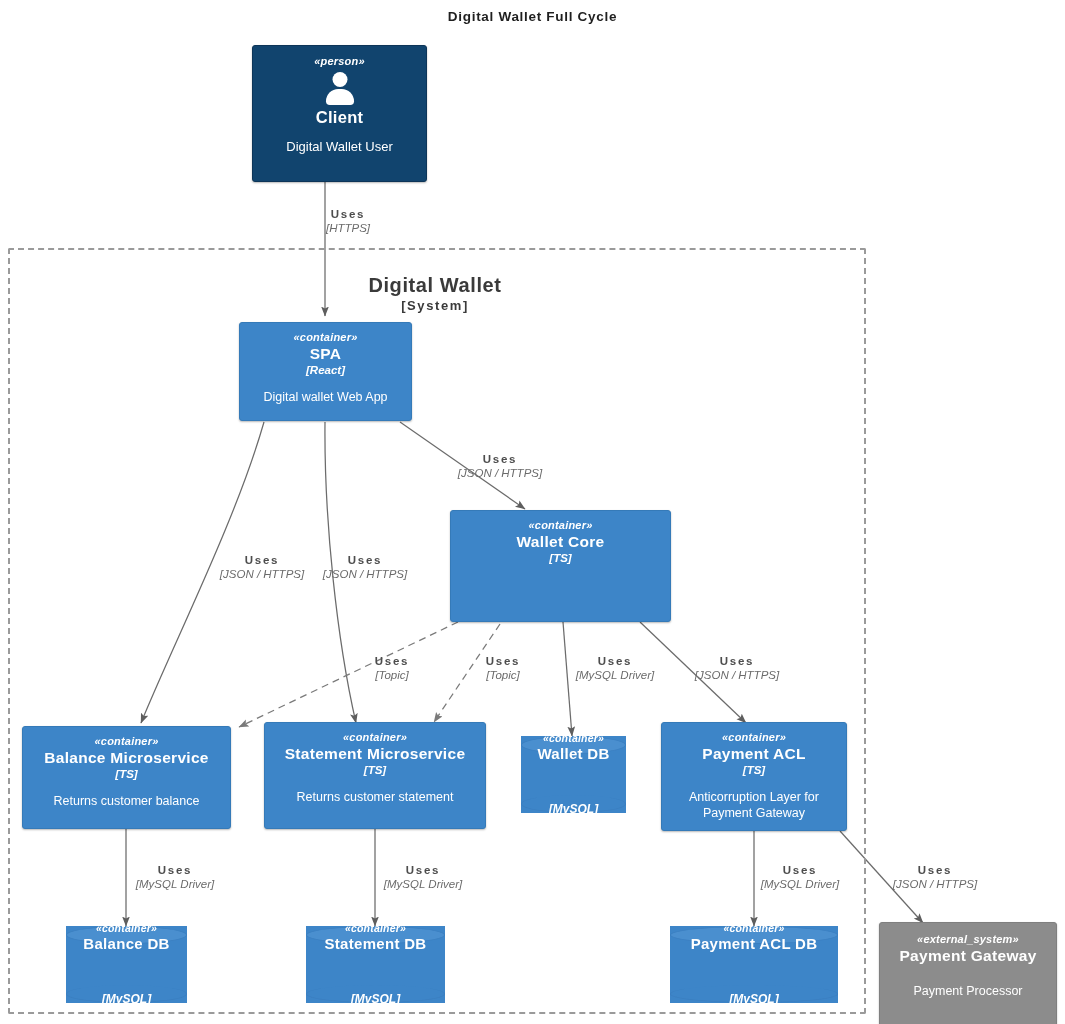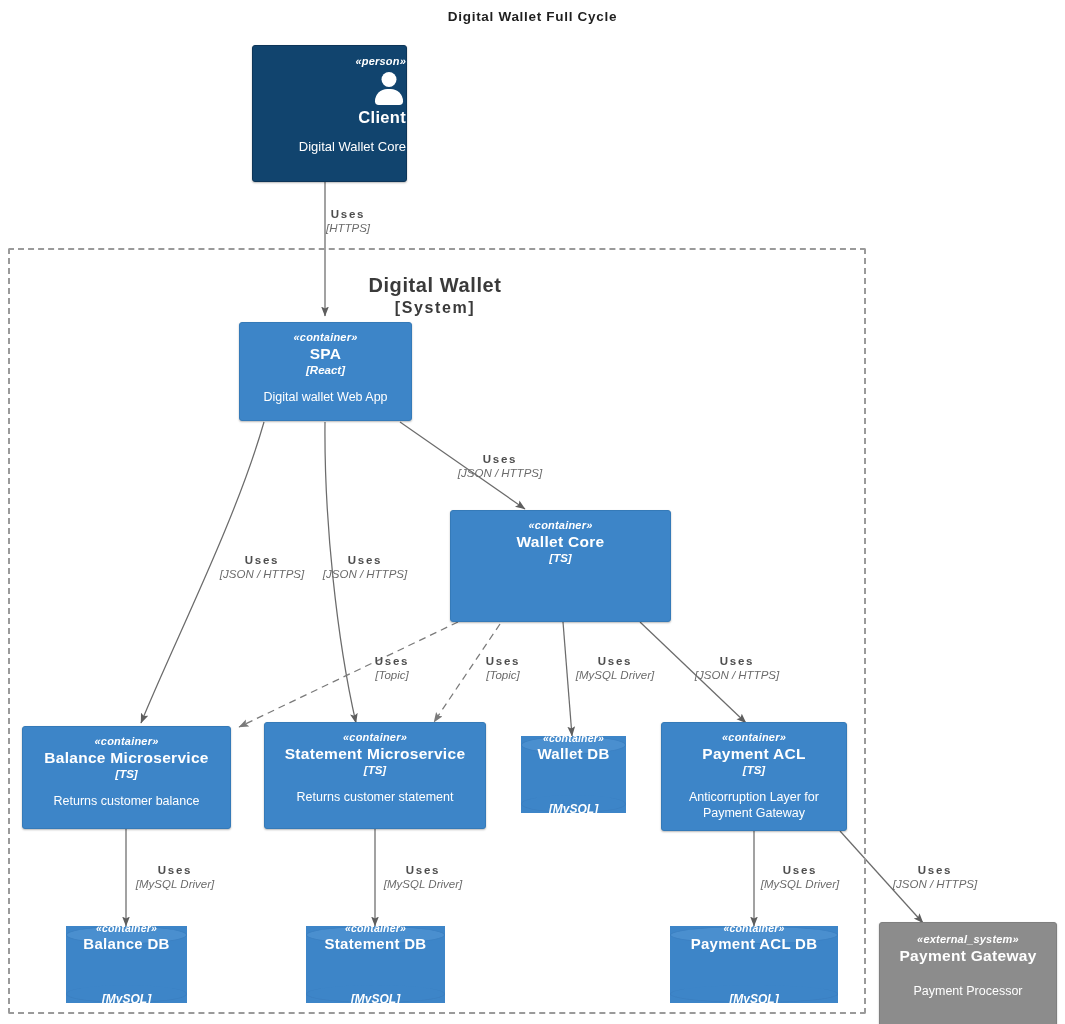--- a/index.html
+++ b/index.html
@@ -46,21 +46,21 @@
     line-height:1.25;
   }
   .boundary-label .bl-name{
     display:block;
     font-size:20px;
     font-weight:bold;
     letter-spacing:0.6px;
   }
   .boundary-label .bl-type{
     display:block;
-    font-size:16px;
+    font-size:13px;
     font-weight:bold;
     letter-spacing:1.6px;
     color:#3a3a3a;
   }
 
   
   .node{
     position:absolute;
     box-sizing:border-box;
     border-radius:3px;
@@ -257,28 +257,28 @@
       <path d="M840,831 L923,923" marker-end="url(#arrow)"></path>
     </g>
   </svg>
 
   <div class="boundary" style="left:8px; top:248px; width:858px; height:766px;"></div>
   <div class="boundary-label" style="left:330px; top:273px; width:210px;">
     <span class="bl-name">Digital Wallet</span>
     <span class="bl-type">[System]</span>
   </div>
 
-  <div class="node person" style="left:252px; top:45px; width:155px; height:137px;align-items:flex-end;">
+  <div class="node person" style="left:252px; top:45px; width:175px; height:137px;">
     <span class="stereo">«person»</span>
     <span class="person-icon">
       <span class="head"></span>
         <span class="body"></span>
     </span>
     <span class="nm">Client</span>
-    <span class="desc">Digital Wallet Core</span>
+    <span class="desc">Digital Wallet User</span>
   </div>
 
   <div class="node container" style="left:239px; top:322px; width:173px; height:99px;">
     <span class="stereo">«container»</span>
     <span class="nm">SPA</span>
     <span class="tech">[React]</span>
     <span class="desc">Digital wallet Web App</span>
   </div>
 
   <div class="node container" style="left:450px; top:510px; width:221px; height:112px;">

